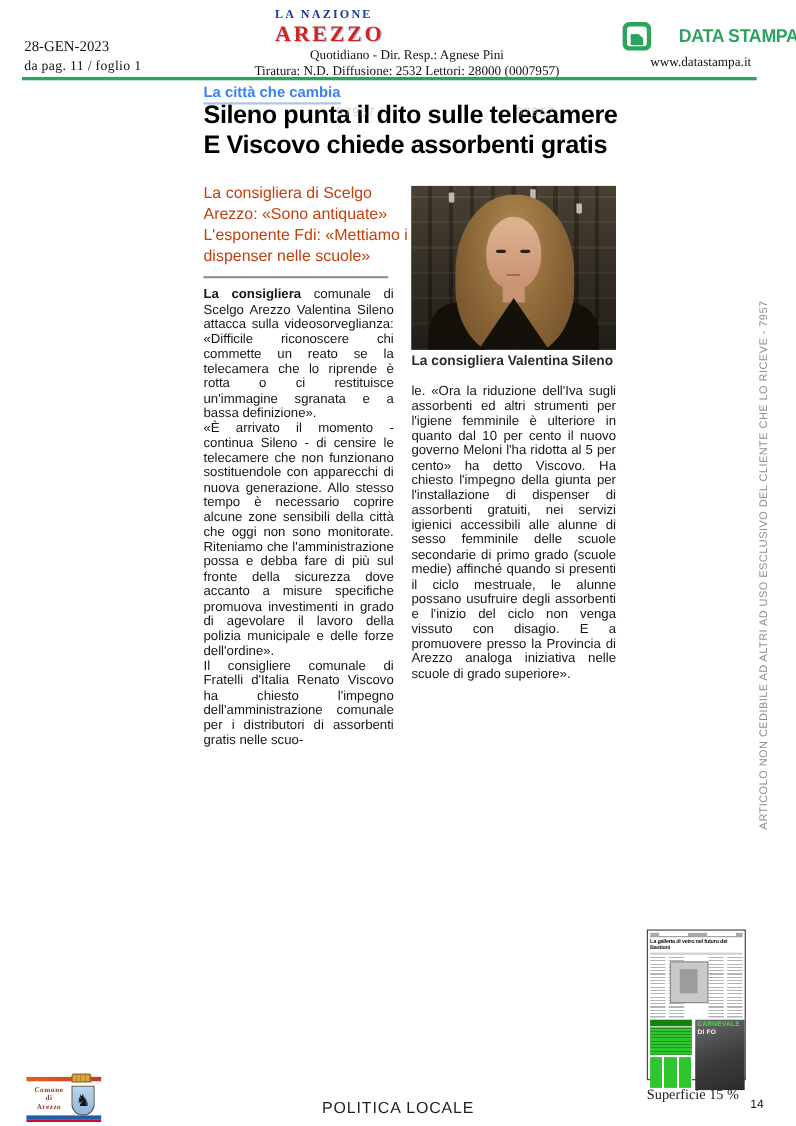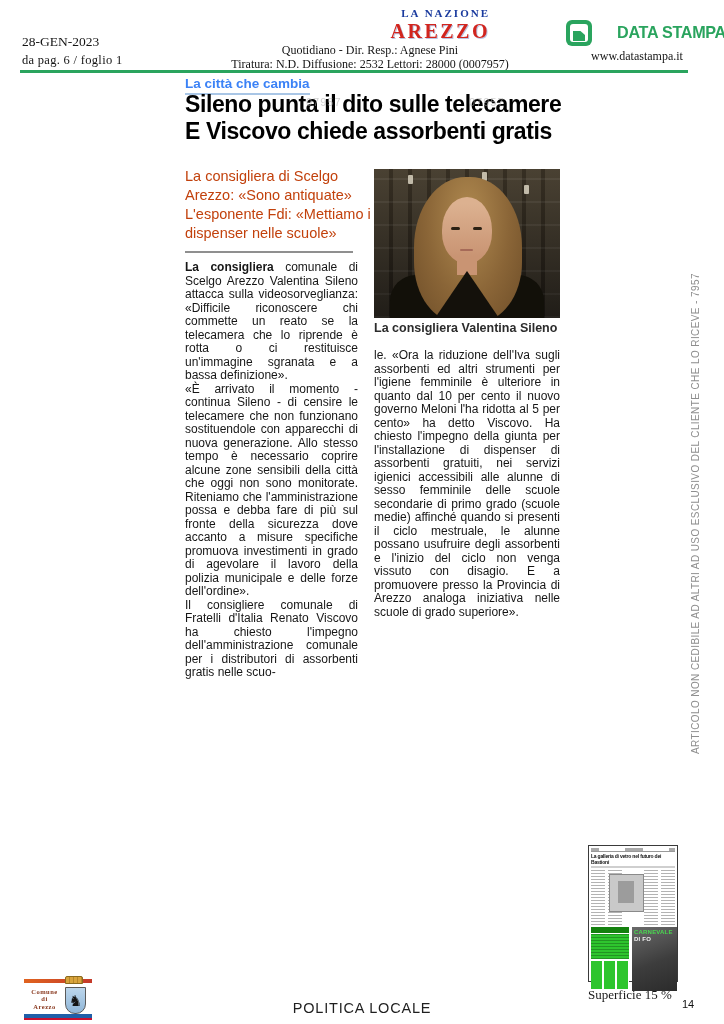--- a/index.html
+++ b/index.html
@@ -4,21 +4,21 @@
 <style>
   html,body{margin:0;padding:0;background:#e8e8e8;}
   #page{position:relative;width:724px;height:1024px;background:#ffffff;margin:0 auto;
         font-family:"Liberation Sans",sans-serif;overflow:hidden;}
 
   
   .date-block{position:absolute;left:22px;top:34px;font-family:"Liberation Serif",serif;color:#141414;}
   .date-line{font-size:13.5px;}
   .page-line{font-size:12.5px;margin-top:3px;letter-spacing:0.3px;}
 
-  .masthead{position:absolute;left:250px;top:8px;width:240px;text-align:right;line-height:1;}
+  .masthead{position:absolute;left:250px;top:8px;width:240px;text-align:left;line-height:1;}
   .masthead-top{font-family:"Liberation Serif",serif;font-weight:bold;font-size:11px;
                 letter-spacing:2px;color:#1a3a9e;}
   .masthead-main{font-family:"Liberation Serif",serif;font-weight:bold;font-size:20px;
                  letter-spacing:2.5px;color:#d2251e;margin-top:2px;
                  text-shadow:1px 1px 0 rgba(26,58,158,0.30);}
   .pub-info{position:absolute;left:205px;top:44px;width:330px;text-align:center;
             font-family:"Liberation Serif",serif;font-size:12px;color:#141414;line-height:13.5px;}
 
   .agency-row{position:absolute;left:566px;top:20px;display:flex;align-items:center;gap:25px;}
   .ds-icon{width:26px;height:26px;background:#2aa45e;border-radius:6px;position:relative;flex:0 0 auto;}
@@ -134,21 +134,21 @@
   .c-blue{height:3.5px;background:#1f5fa8;}
   .c-red{height:2.5px;background:#c8102e;}
 </style>
 </head>
 <body>
 
 <div id="page">
 
   <div class="date-block">
     <div class="date-line">28-GEN-2023</div>
-    <div class="page-line">da pag. 6 /  foglio 1</div>
+    <div class="page-line">da pag. 11 /  foglio 1</div>
   </div>
 
   <div class="masthead">
     <div class="masthead-top">LA NAZIONE</div>
     <div class="masthead-main">AREZZO</div>
   </div>
   <div class="pub-info">
     <div>Quotidiano  -  Dir. Resp.:  Agnese Pini</div>
     <div>Tiratura: N.D. Diffusione: 2532 Lettori: 28000 (0007957)</div>
   </div>

